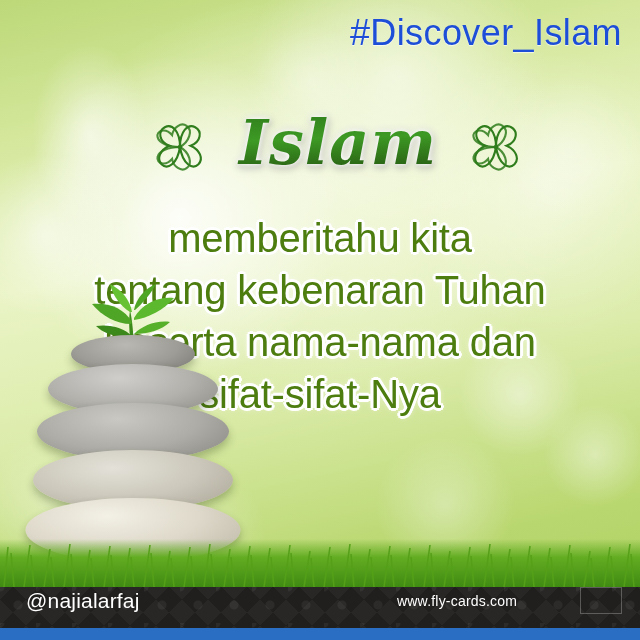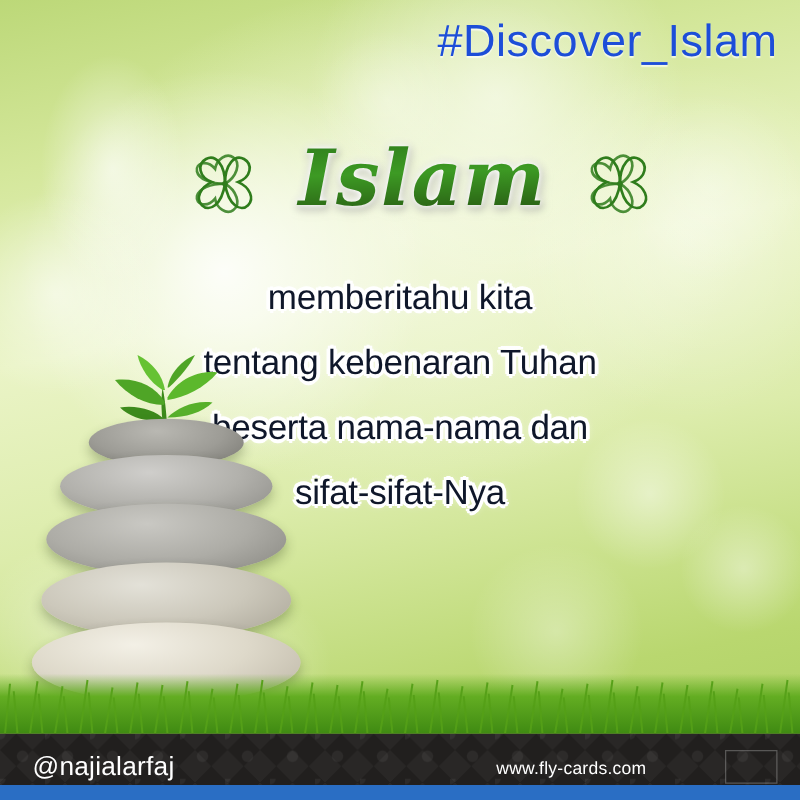--- a/index.html
+++ b/index.html
@@ -62,22 +62,22 @@
     -webkit-text-stroke:0px transparent;
     filter:drop-shadow(0 0 2px #ffffff) drop-shadow(0 0 4px #ffffff)
            drop-shadow(1px 2px 2px rgba(0,0,0,.28));
     padding:0 4px 8px 4px;
   }
 
   
   .body-copy {
     position:absolute; top:212px; left:0; right:0;
     text-align:center;
-    font-size:28px; line-height:52px;
-    color:#0f172a;
+    font-size:40px; line-height:52px;
+    color:#4d7c0f;
     letter-spacing:-.2px;
     text-shadow:
       -2px -2px 0 #fff, 2px -2px 0 #fff, -2px 2px 0 #fff, 2px 2px 0 #fff,
       -3px 0 0 #fff, 3px 0 0 #fff, 0 -3px 0 #fff, 0 3px 0 #fff,
       0 0 7px rgba(255,255,255,.95);
   }
   .body-copy .line { display:block; white-space:nowrap; }
 
   
   .stones { position:absolute; left:8px; bottom:78px; width:250px; height:300px; }
@@ -113,21 +113,21 @@
     background-color:#211f1e;
     background-image:
       radial-gradient(circle at 0 0, rgba(255,255,255,.055) 4px, transparent 5px),
       radial-gradient(circle at 18px 18px, rgba(255,255,255,.055) 4px, transparent 5px),
       linear-gradient(45deg, rgba(255,255,255,.035) 25%, transparent 25%, transparent 75%, rgba(255,255,255,.035) 75%),
       linear-gradient(-45deg, rgba(255,255,255,.035) 25%, transparent 25%, transparent 75%, rgba(255,255,255,.035) 75%);
     background-size:36px 36px,36px 36px,26px 26px,26px 26px;
     display:flex; align-items:center;
   }
   .footer-inner {
-    position:absolute; left:0; right:0; top:13px; height:27px;
+    position:absolute; left:0; right:0; top:0; height:27px;
     display:flex; align-items:center;
   }
   .handle { position:absolute; left:26px; color:#fff; font-size:21px; letter-spacing:.2px; }
   .brand  { position:absolute; left:202px; display:flex; align-items:flex-end; gap:0; }
   .brand .fly   { color:#47b6e8; font-size:23px; letter-spacing:.2px; }
   .brand .cards { color:#fff;    font-size:23px; letter-spacing:.2px; }
   .bird { width:26px; height:24px; margin-left:2px; margin-bottom:3px; }
   .bird svg { display:block; width:100%; height:100%; }
   .site { position:absolute; left:358px; color:#fff; font-size:14px; letter-spacing:.2px;margin-left:39px; }
   .flag {

